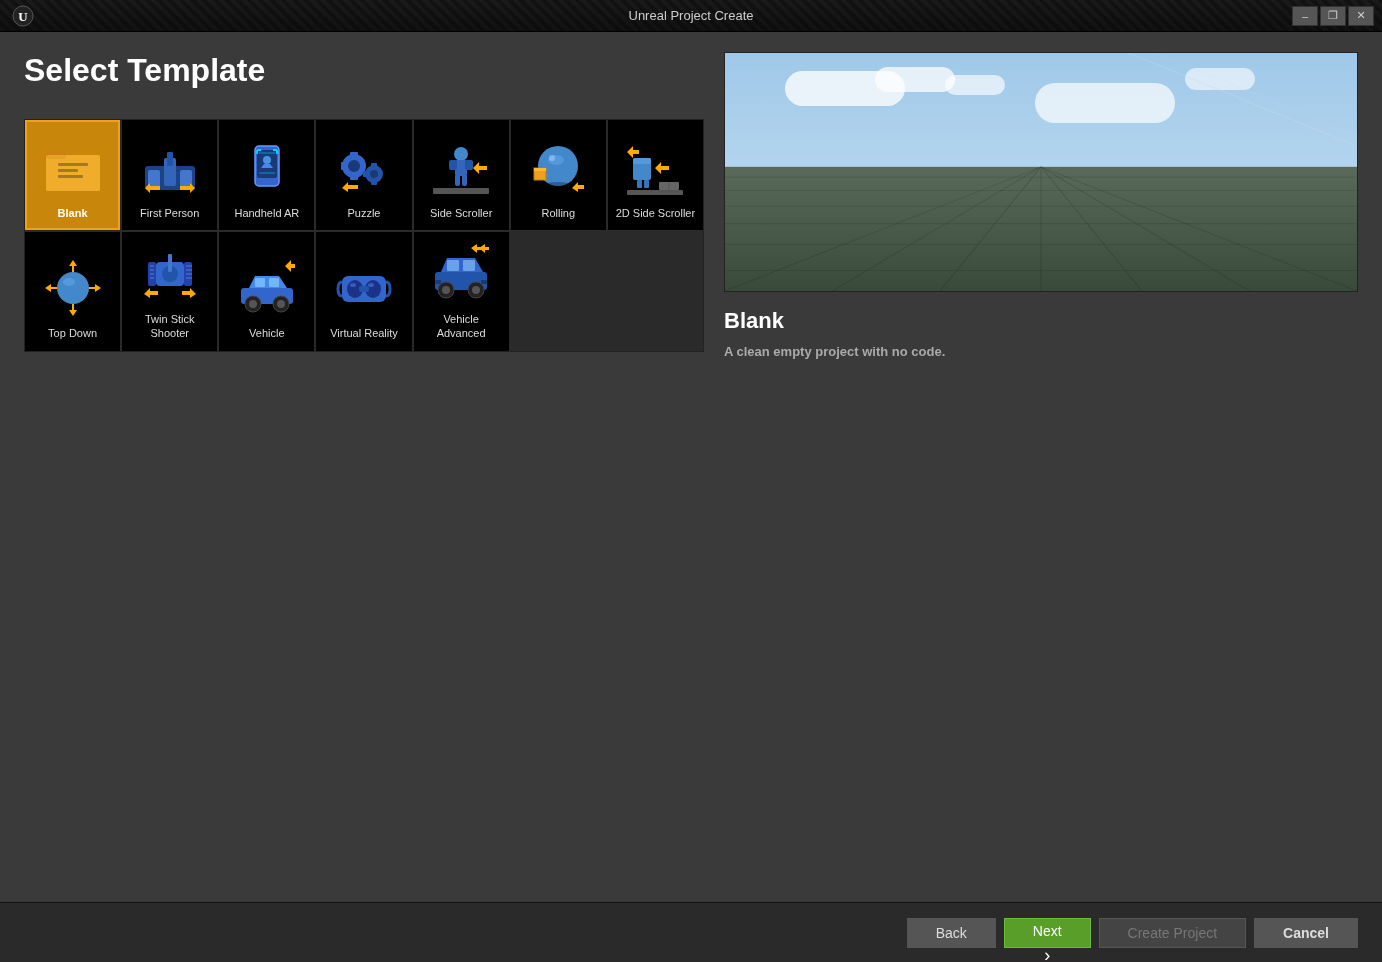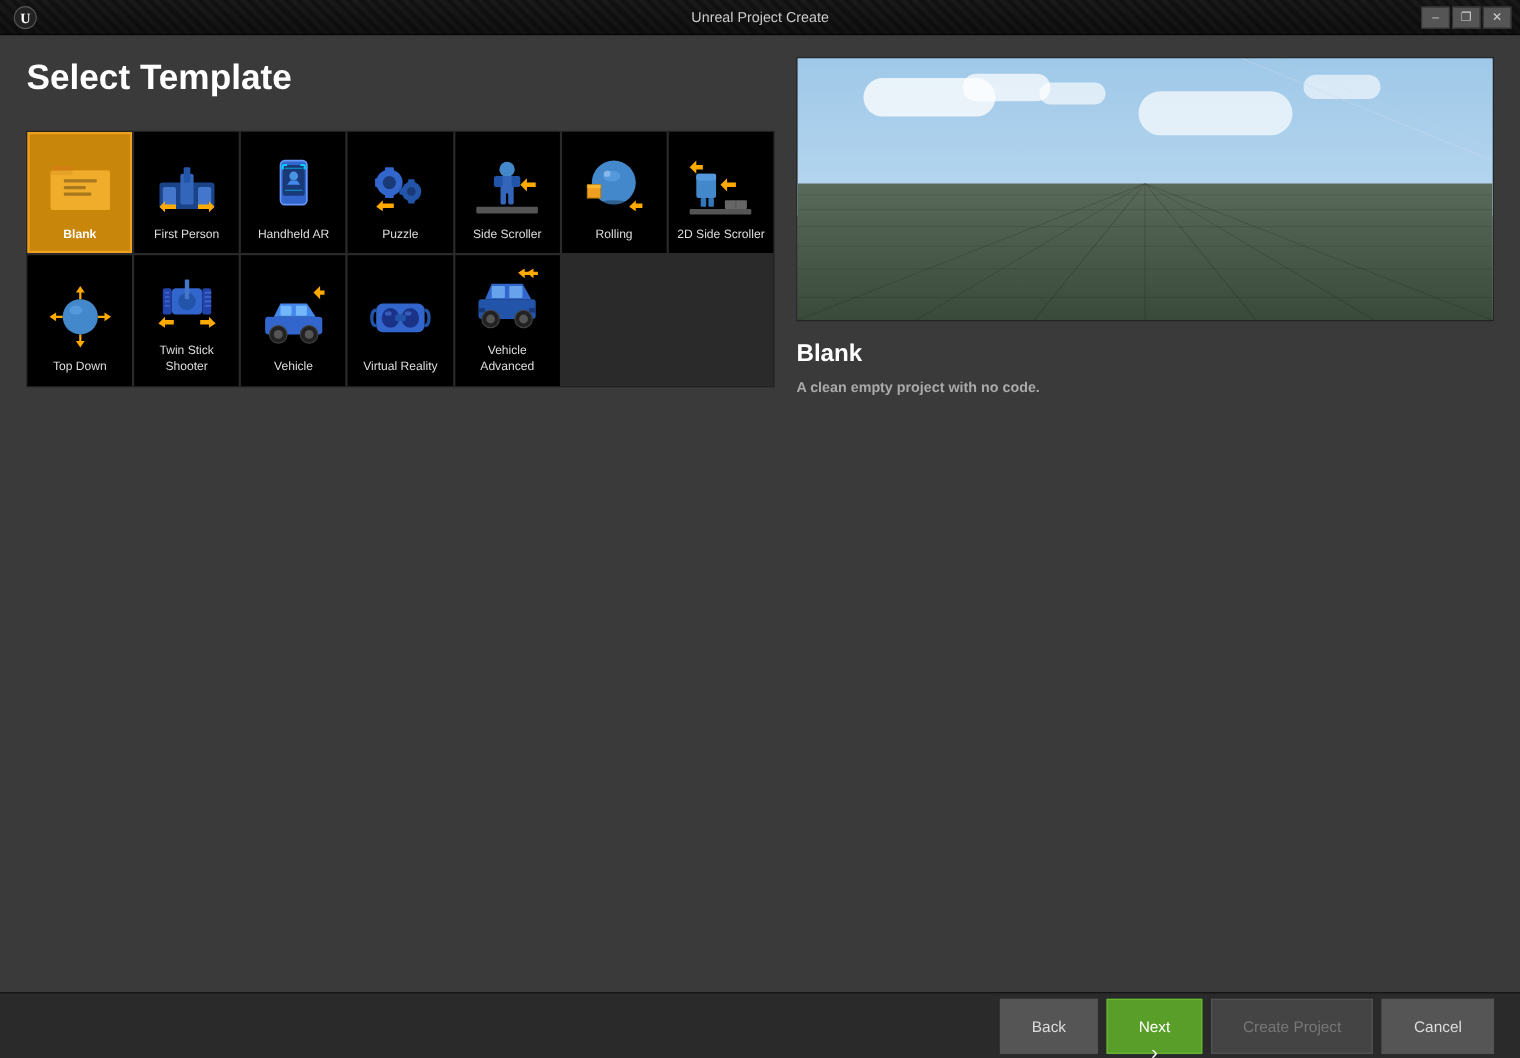--- a/index.html
+++ b/index.html
@@ -202,22 +202,22 @@
       background: #2a2a2a;
       border-top: 1px solid #111;
       display: flex;
       align-items: center;
       justify-content: flex-end;
       padding: 0 24px;
       gap: 8px;
     }
 
     .footer-btn {
-      height: 50px;
-      padding: 16px 28px;
+      height: 30px;
+      padding: 4px 28px;
       font-size: 14px;
       cursor: pointer;
       border: 1px solid #555;
       display: flex;
       align-items: center;
       gap: 6px;
     }
 
     .btn-back {
       background: #555;
@@ -234,20 +234,21 @@
     .btn-create {
       background: #444;
       color: #777;
       border-color: #555;
       cursor: not-allowed;
     }
 
     .btn-cancel {
       background: #555;
       color: #ddd;
+      font-weight: bold;
     }
   </style>
 </head>
 <body>
 
 <div class="title-bar">
   <div class="title-bar-stripe"></div>
 
   <svg class="ue-logo" viewBox="0 0 22 22" fill="none">
     <circle cx="11" cy="11" r="10" fill="#222" stroke="#555" stroke-width="1"></circle>

